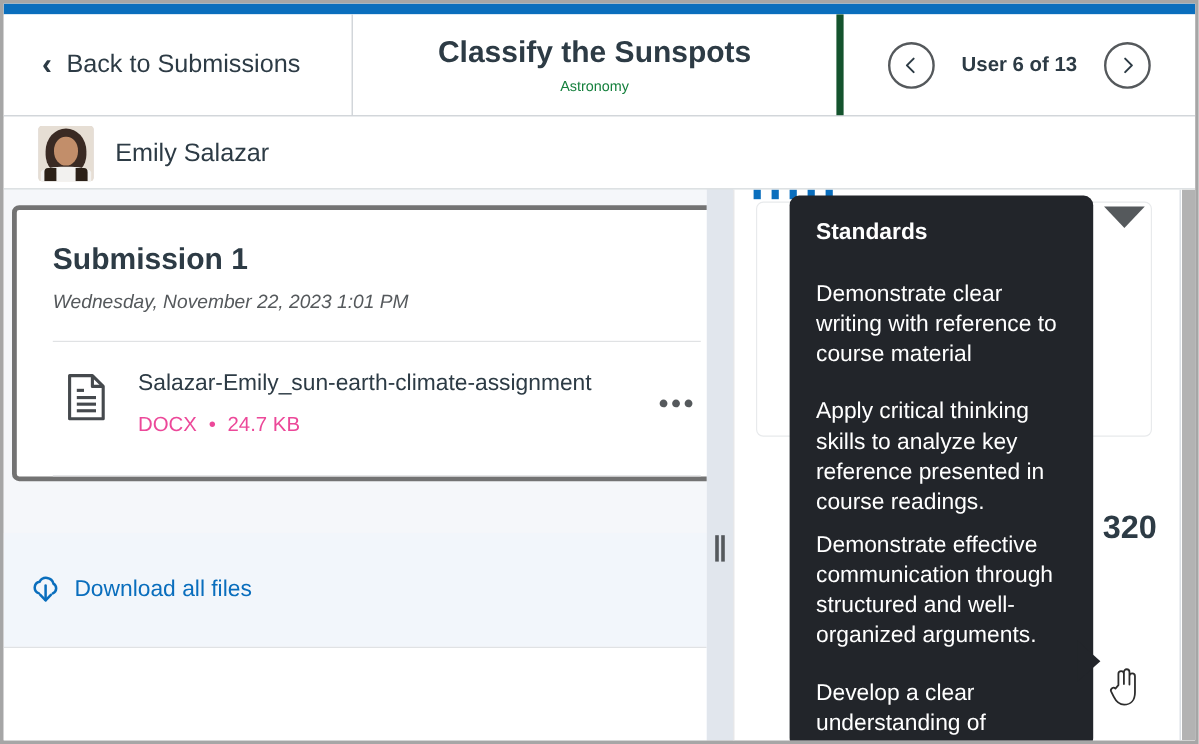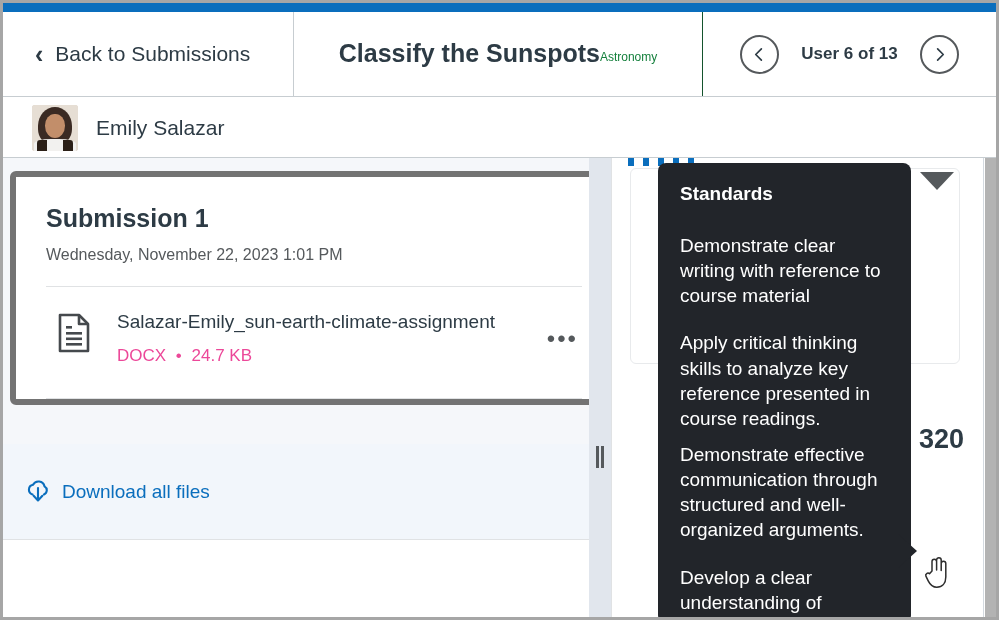--- a/index.html
+++ b/index.html
@@ -58,24 +58,24 @@
     font-weight: bold;
   }
   .hdr-back .lbl {
     font-size: 21px;
     color: #2d3b45;
   }
 
   .hdr-title {
     width: 409px;
     display: flex;
-    flex-direction: row;
+    flex-direction: column;
     justify-content: center;
     align-items: center;
-    border-right: 1px solid #14532d;
+    border-right: 6px solid #14532d;
     padding: 0 10px;
   }
   .hdr-title .t1 {
     font-size: 25px;
     font-weight: bold;
     color: #2d3b45;
     line-height: 1.25;
   }
   .hdr-title .t2 {
     font-size: 12px;
@@ -162,36 +162,37 @@
     background: #f5f7fa;
     position: relative;
     overflow: hidden;
   }
 
   .submission-card {
     position: absolute;
     top: 13px; left: 7px;
     width: 608px;
     background: #ffffff;
-    border: 6px solid #737373;
+    border: 4px solid #737373;
     border-radius: 6px;
     padding: 26px 30px 0 30px;
   }
   .sub-title {
     font-size: 25px;
     font-weight: bold;
     color: #2d3b45;
     line-height: 1.2;
   }
   .sub-date {
     font-size: 16px;
     color: #55595c;
     margin-top: 13px;
     padding-bottom: 22px;
     border-bottom: 1px solid #e0e2e4;
+    font-style: italic;
   }
   .file-row {
     display: flex;
     align-items: flex-start;
     padding: 22px 0 32px 0;
     border-bottom: 1px solid #e0e2e4;
     gap: 26px;
   }
   .file-icon { flex: 0 0 auto; margin-top: 4px; margin-left: 11px; }
   .file-meta { flex: 1; min-width: 0; }

